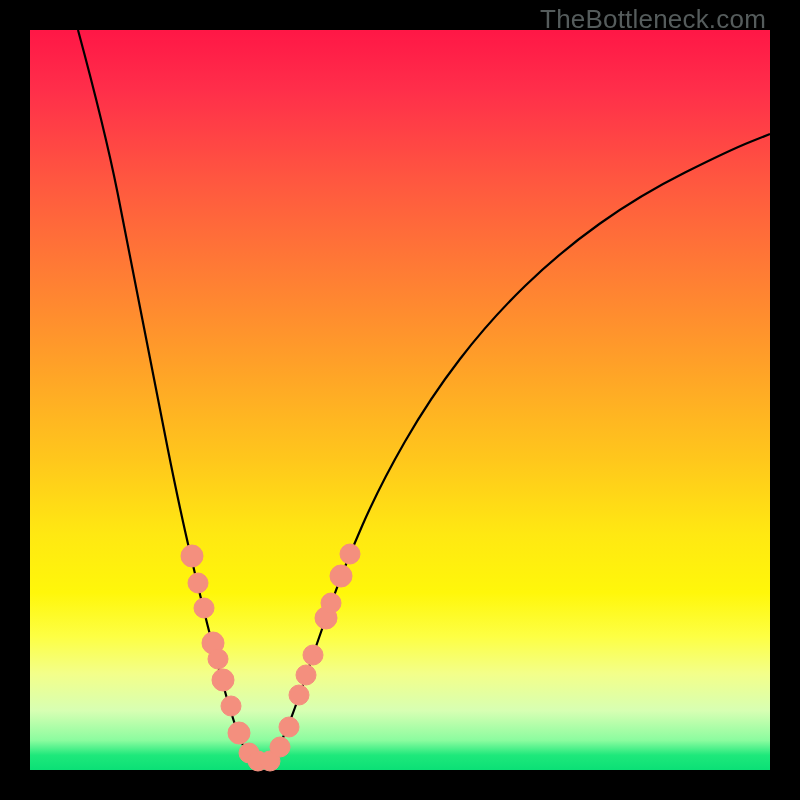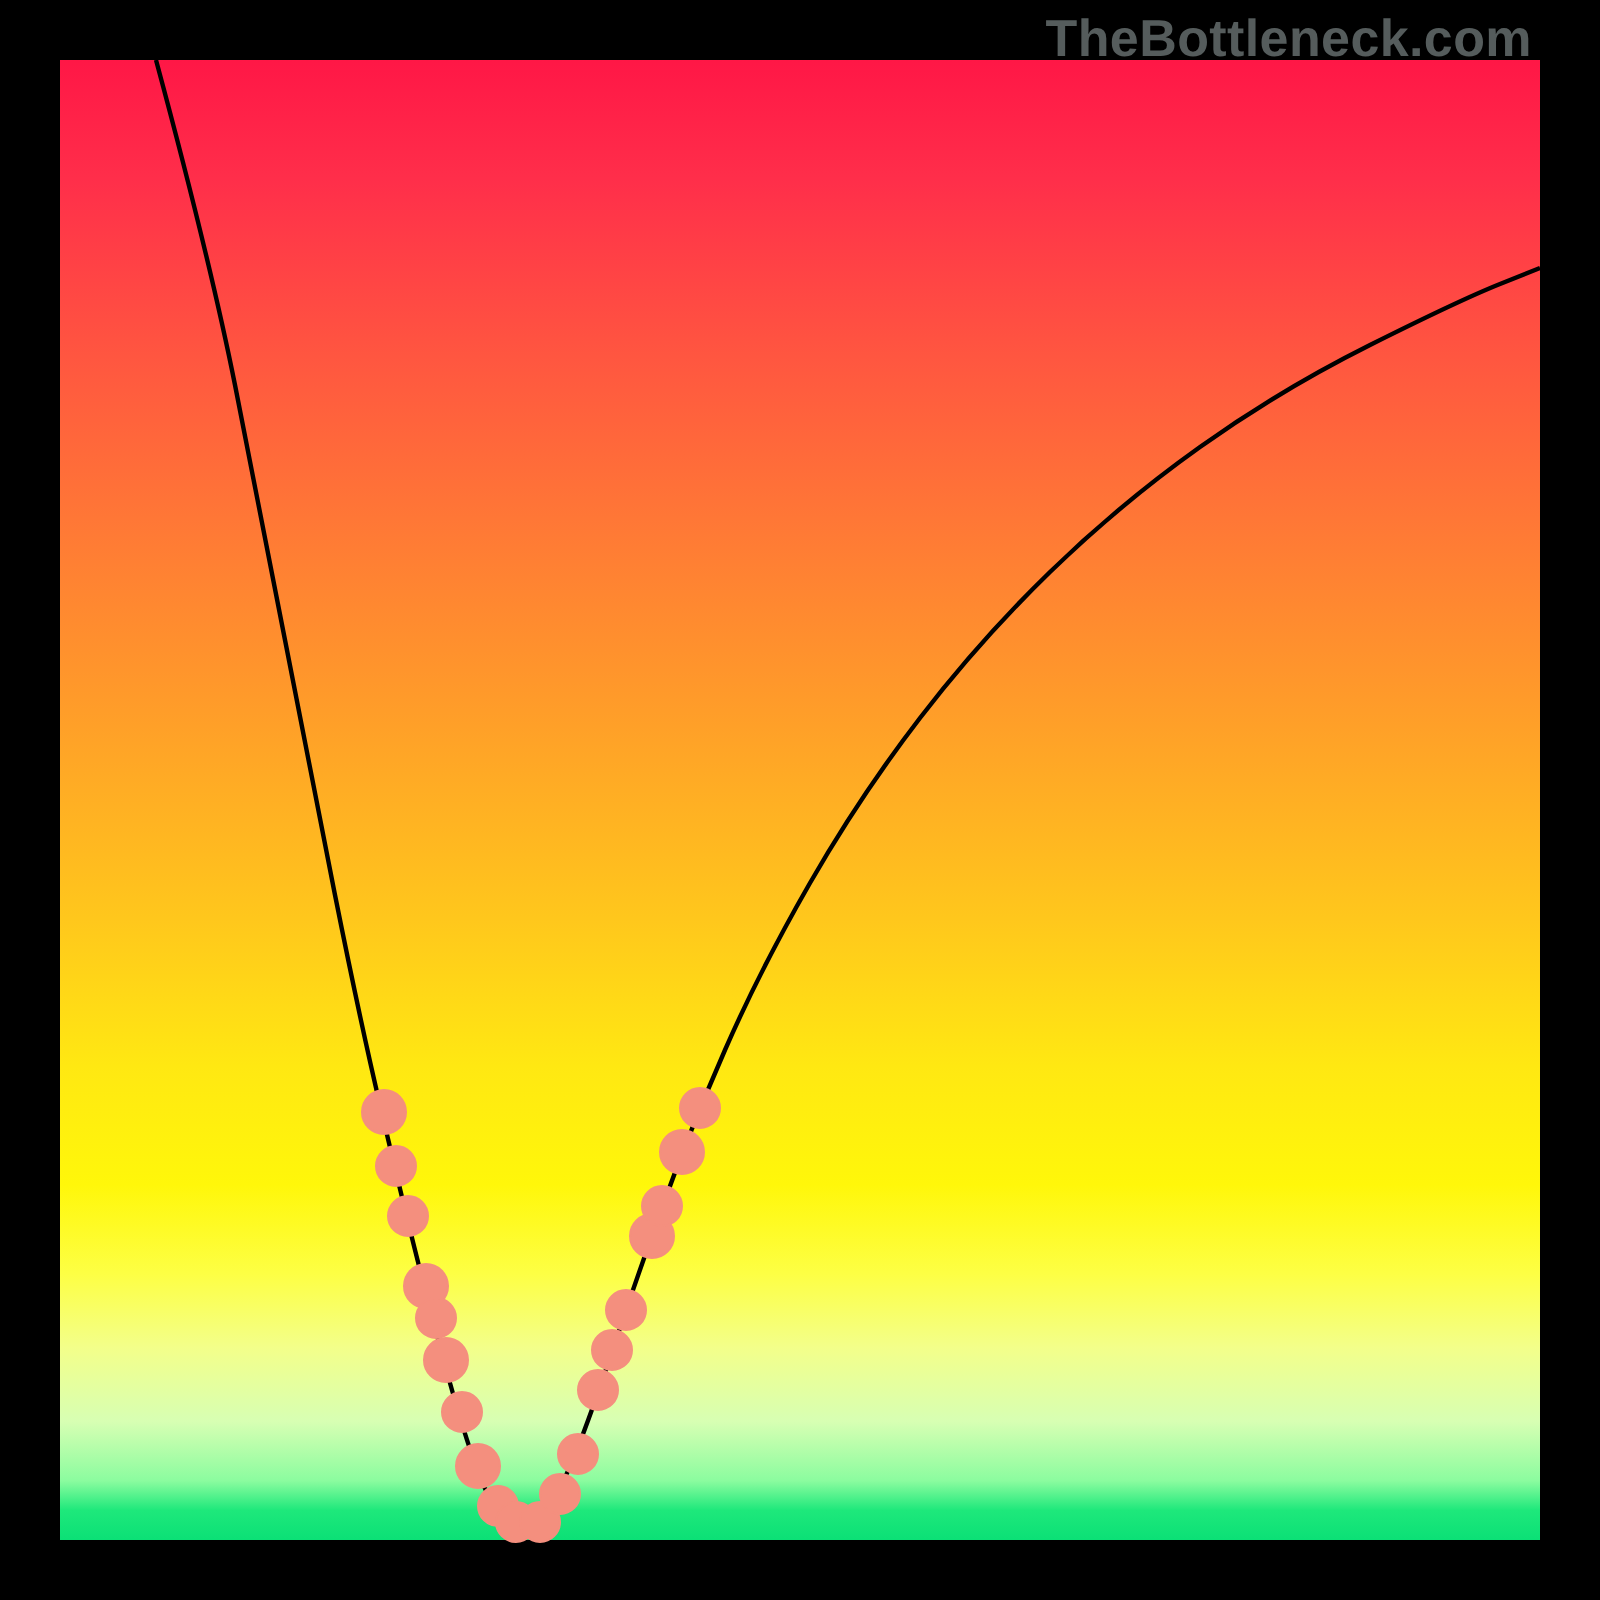--- a/index.html
+++ b/index.html
@@ -34,21 +34,21 @@
       #0be076 100%
     );
   }
   .attribution {
     position: absolute;
     top: 4px;
     right: 34px;
     color: #555c5c;
     font-size: 26px;
     letter-spacing: 0.2px;
-    font-weight: 700;
+    font-weight: 400;
   }
   svg.plot {
     position: absolute;
     left: 30px;
     top: 30px;
     width: 740px;
     height: 740px;
     overflow: visible;
   }
   .curve {

